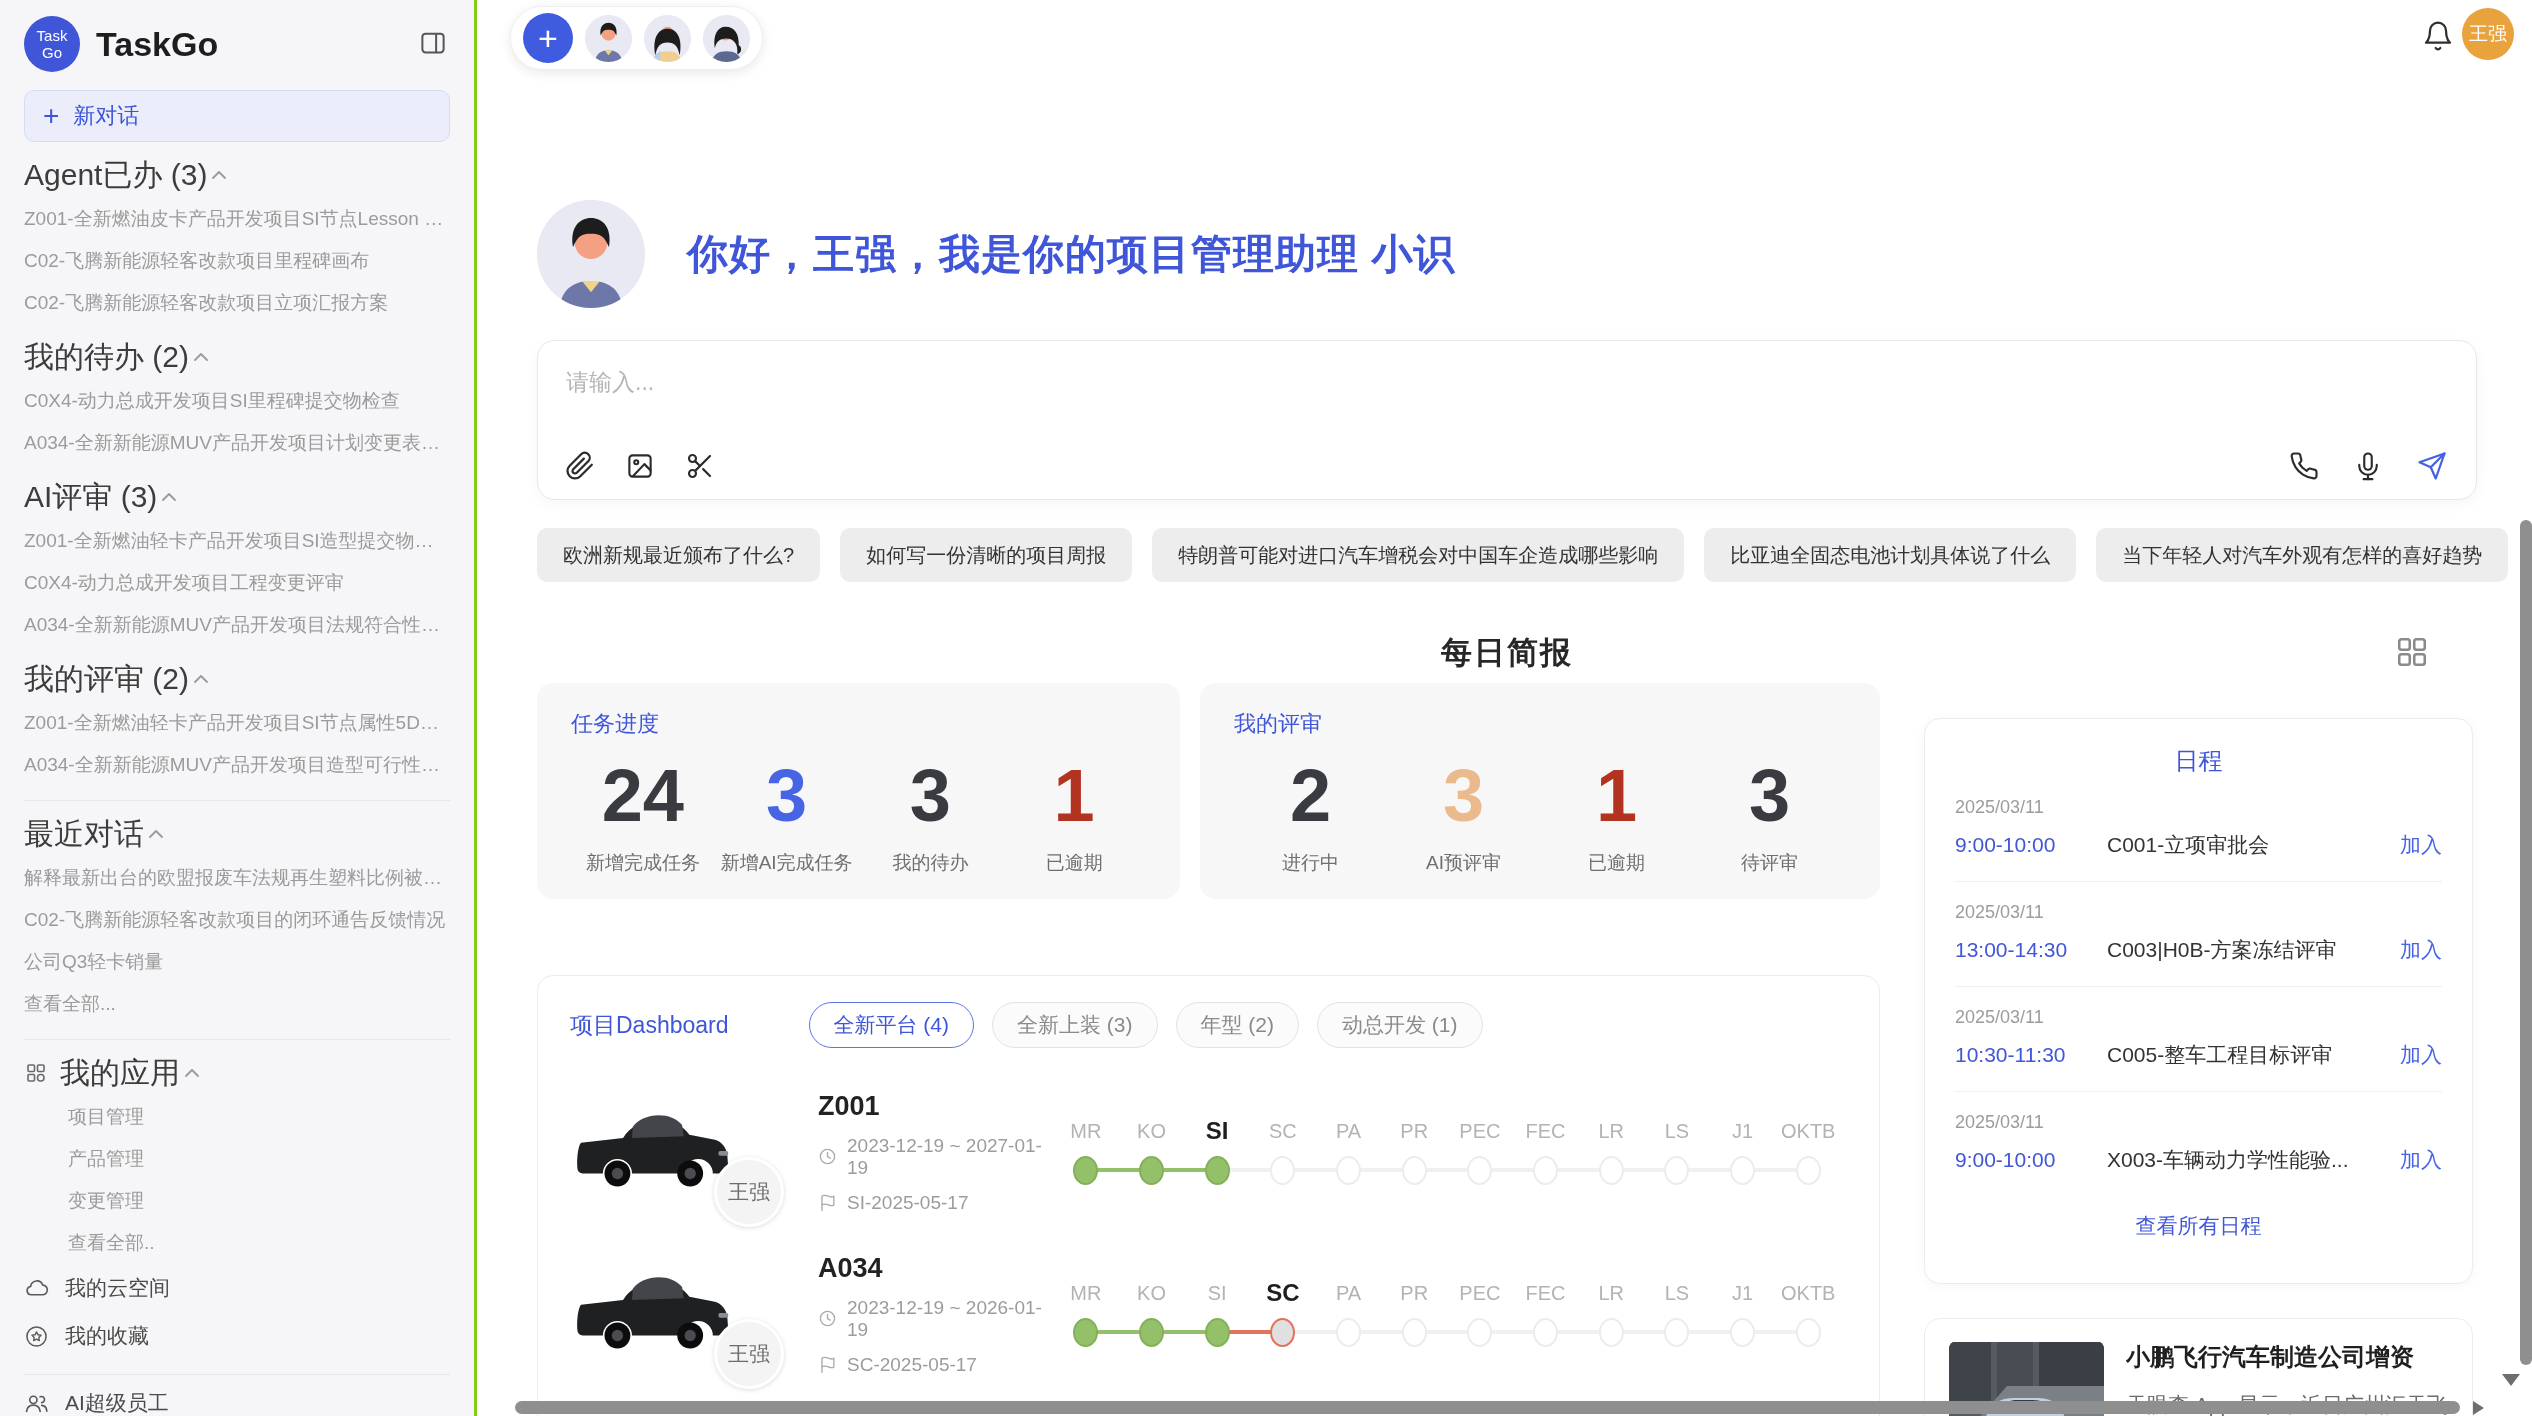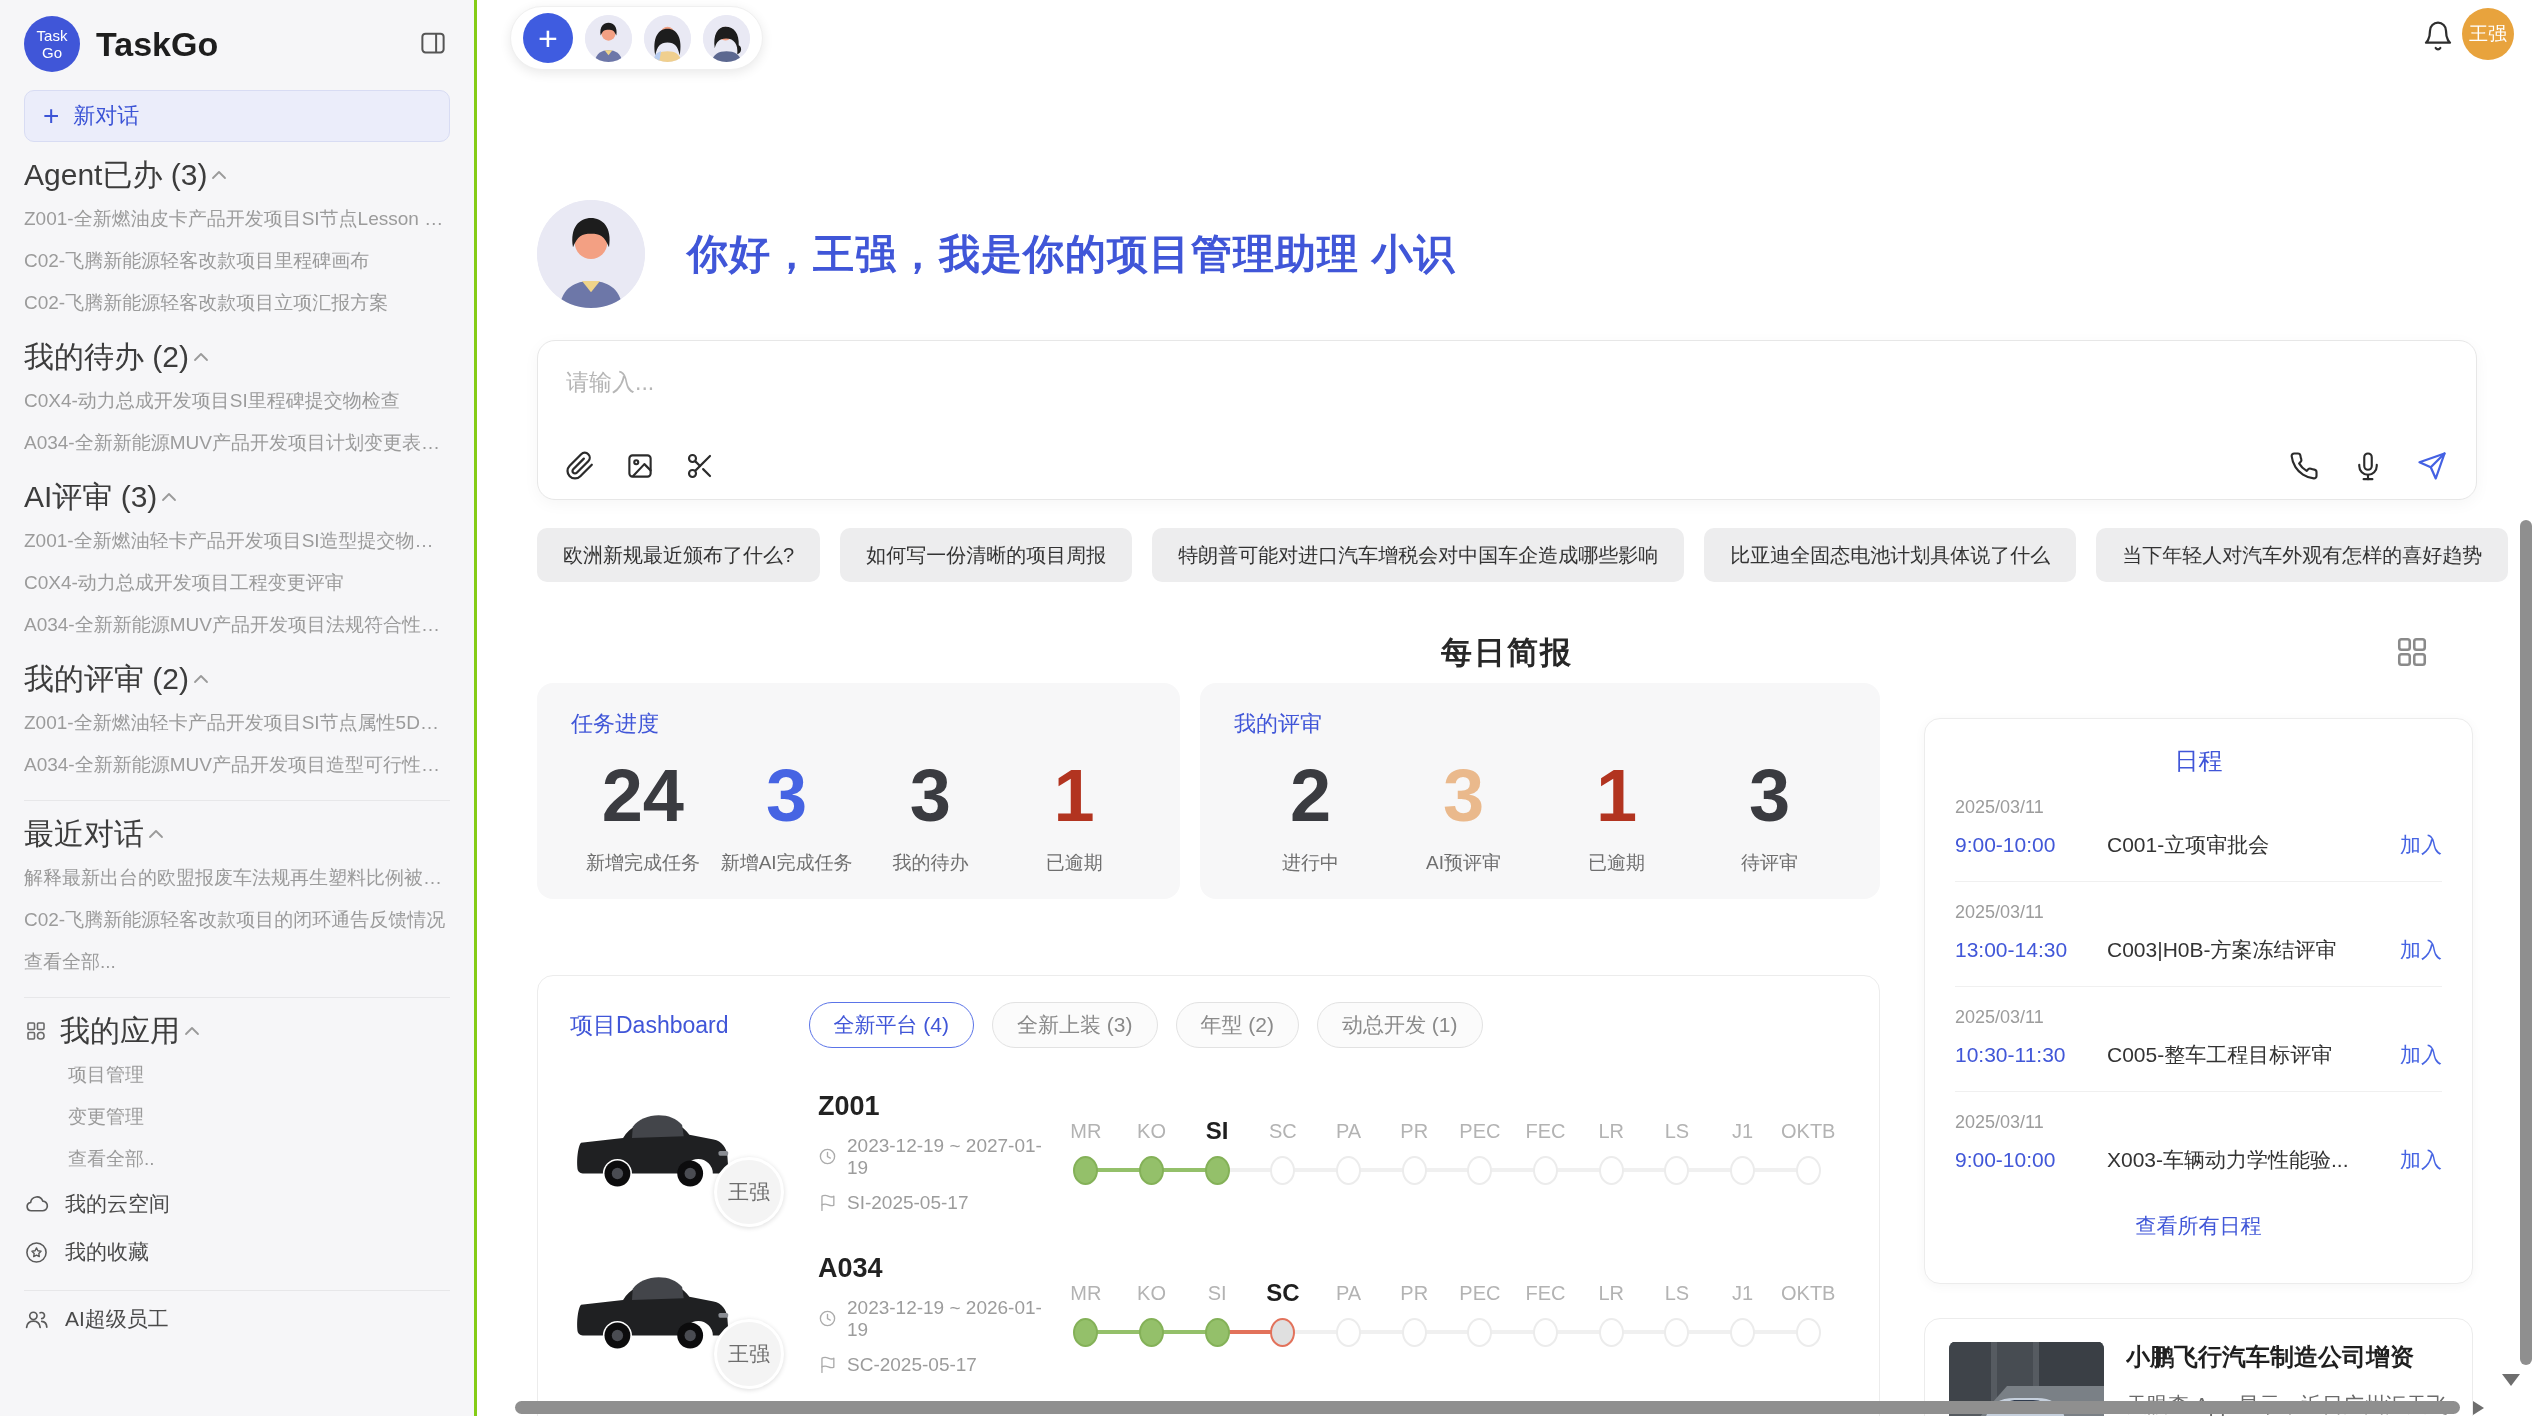--- a/index.html
+++ b/index.html
@@ -406,36 +406,38 @@
   <hr class="side-divider">
 
   <div class="side-header">
     <span>最近对话</span>
     <svg class="chev">
         <use href="#i-chevron"></use>
       </svg>
   </div>
   <div class="side-item">解释最新出台的欧盟报废车法规再生塑料比例被调至15%...</div>
   <div class="side-item">C02-飞腾新能源轻客改款项目的闭环通告反馈情况</div>
+  <div class="side-item">公司Q3轻卡销量</div>
   <div class="side-item">查看全部...</div>
 
   <hr class="side-divider">
 
   <div class="side-header">
     <span class="hleft">
       <svg class="hicon">
           <use href="#i-gridapps"></use>
         </svg>
       <span>我的应用</span>
     </span>
     <svg class="chev">
         <use href="#i-chevron"></use>
       </svg>
   </div>
   <div class="side-item indent">项目管理</div>
+  <div class="side-item indent">产品管理</div>
   <div class="side-item indent">变更管理</div>
   <div class="side-item indent">查看全部..</div>
 
   <div class="side-link">
     <svg>
         <use href="#i-cloud"></use>
       </svg>
     <span>我的云空间</span>
   </div>
   <div class="side-link">

